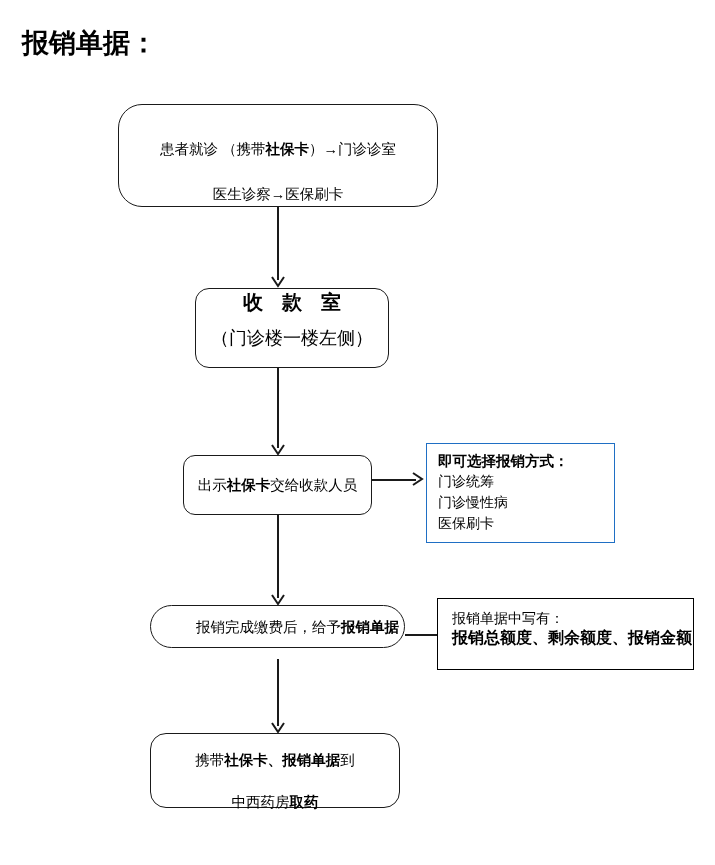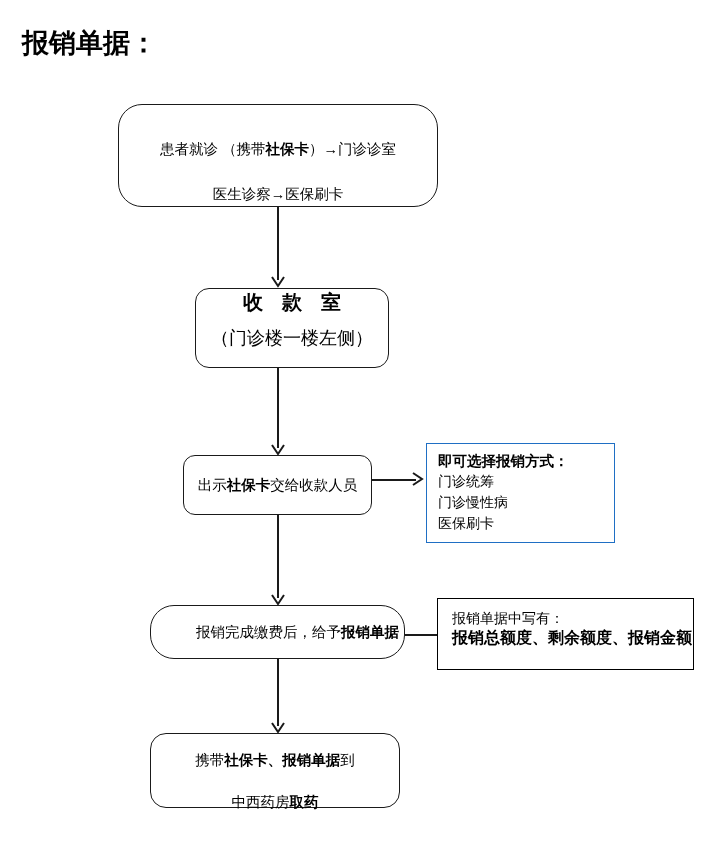--- a/index.html
+++ b/index.html
@@ -86,21 +86,21 @@
   
   #node-show-card {
     left: 183px; top: 455px;
     width: 189px; height: 60px;
     border-radius: 12px;
   }
 
   
   #node-receipt {
     left: 150px; top: 605px;
-    width: 255px; height: 54px;
+    width: 255px; height: 43px;
     border-radius: 24px;
     padding-left: 40px;
   }
 
   
   #node-pharmacy {
     left: 150px; top: 733px;
     width: 250px; height: 75px;
     border-radius: 16px;
     justify-content: flex-start;

